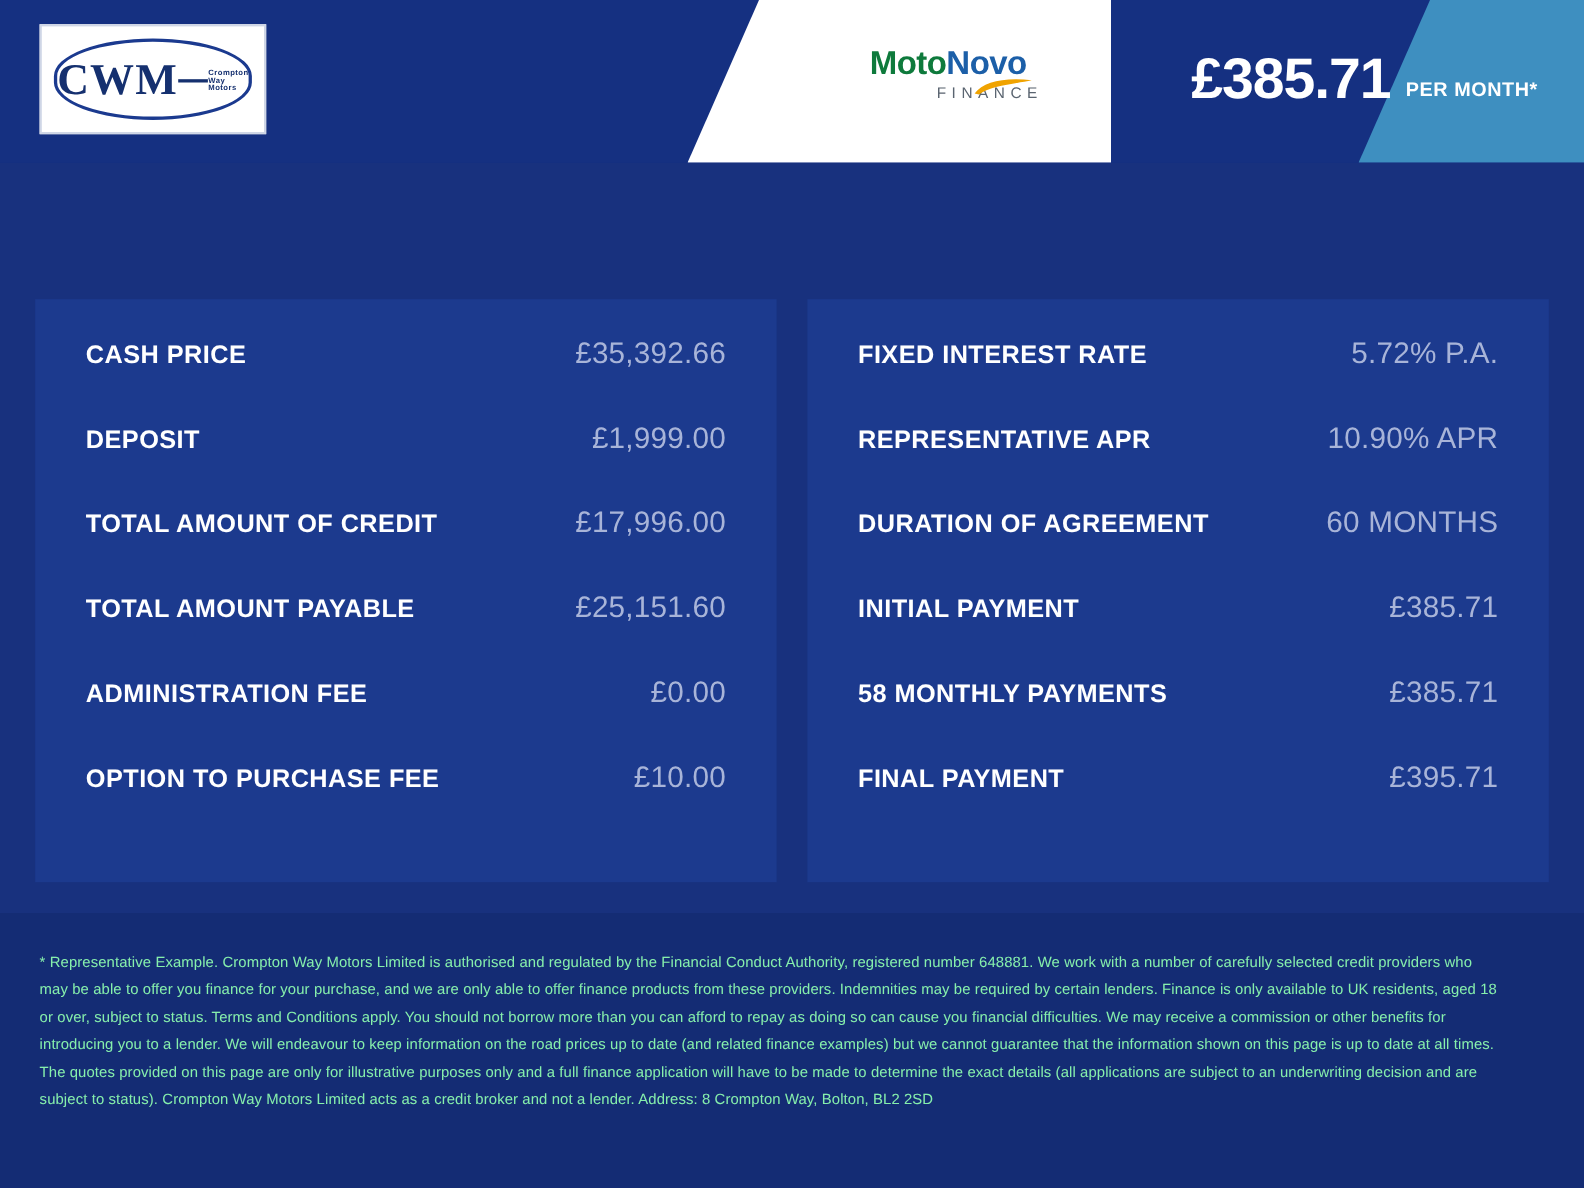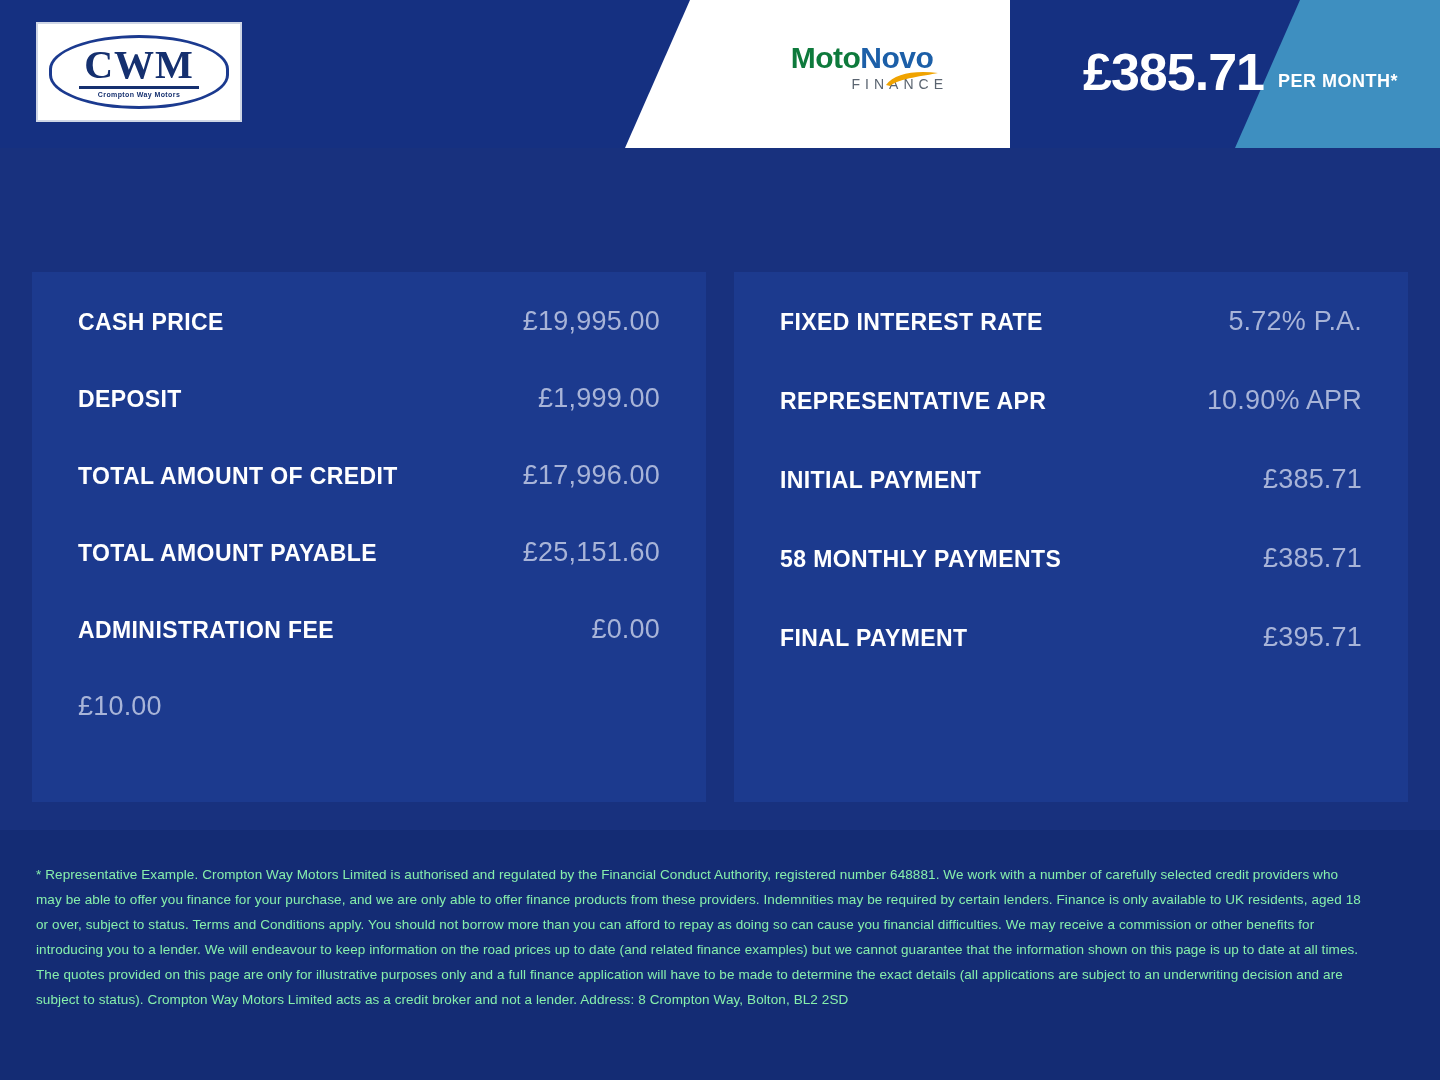--- a/index.html
+++ b/index.html
@@ -43,21 +43,21 @@
     top: 22px; left: 36px;
     width: 206px; height: 100px;
     background: #ffffff;
     border: 2px solid #cfd6e6;
     display: flex; align-items: center; justify-content: center;
   }
   .logo-inner {
     width: 180px; height: 74px;
     border: 3px solid #1b3a8f;
     border-radius: 50%/46%;
-    display: flex; flex-direction: column;
+    display: flex; flex-direction: row;
     align-items: center; justify-content: center;
     background: #ffffff;
   }
   .logo-inner .cwm {
     font-family: "Liberation Serif", serif;
     font-weight: bold;
     font-size: 40px;
     letter-spacing: 1px;
     color: #15306f;
     line-height: 38px;
@@ -212,51 +212,56 @@
       <div class="per-month">PER MONTH*</div>
     </div>
   </div>
 
 
   <div class="panels">
 
     <div class="panel">
       <div class="row">
         <div class="label">CASH PRICE</div>
-        <div class="value">£19,995.00</div>
+        <div class="value">£35,392.66</div>
       </div>
       <div class="row">
         <div class="label">DEPOSIT</div>
         <div class="value">£1,999.00</div>
       </div>
       <div class="row">
         <div class="label">TOTAL AMOUNT OF CREDIT</div>
         <div class="value">£17,996.00</div>
       </div>
       <div class="row">
         <div class="label">TOTAL AMOUNT PAYABLE</div>
         <div class="value">£25,151.60</div>
       </div>
       <div class="row">
         <div class="label">ADMINISTRATION FEE</div>
         <div class="value">£0.00</div>
       </div>
       <div class="row">
+        <div class="label">OPTION TO PURCHASE FEE</div>
         <div class="value">£10.00</div>
       </div>
     </div>
 
     <div class="panel">
       <div class="row">
         <div class="label">FIXED INTEREST RATE</div>
         <div class="value">5.72% P.A.</div>
       </div>
       <div class="row">
         <div class="label">REPRESENTATIVE APR</div>
         <div class="value">10.90% APR</div>
+      </div>
+      <div class="row">
+        <div class="label">DURATION OF AGREEMENT</div>
+        <div class="value">60 MONTHS</div>
       </div>
       <div class="row">
         <div class="label">INITIAL PAYMENT</div>
         <div class="value">£385.71</div>
       </div>
       <div class="row">
         <div class="label">58 MONTHLY PAYMENTS</div>
         <div class="value">£385.71</div>
       </div>
       <div class="row">

